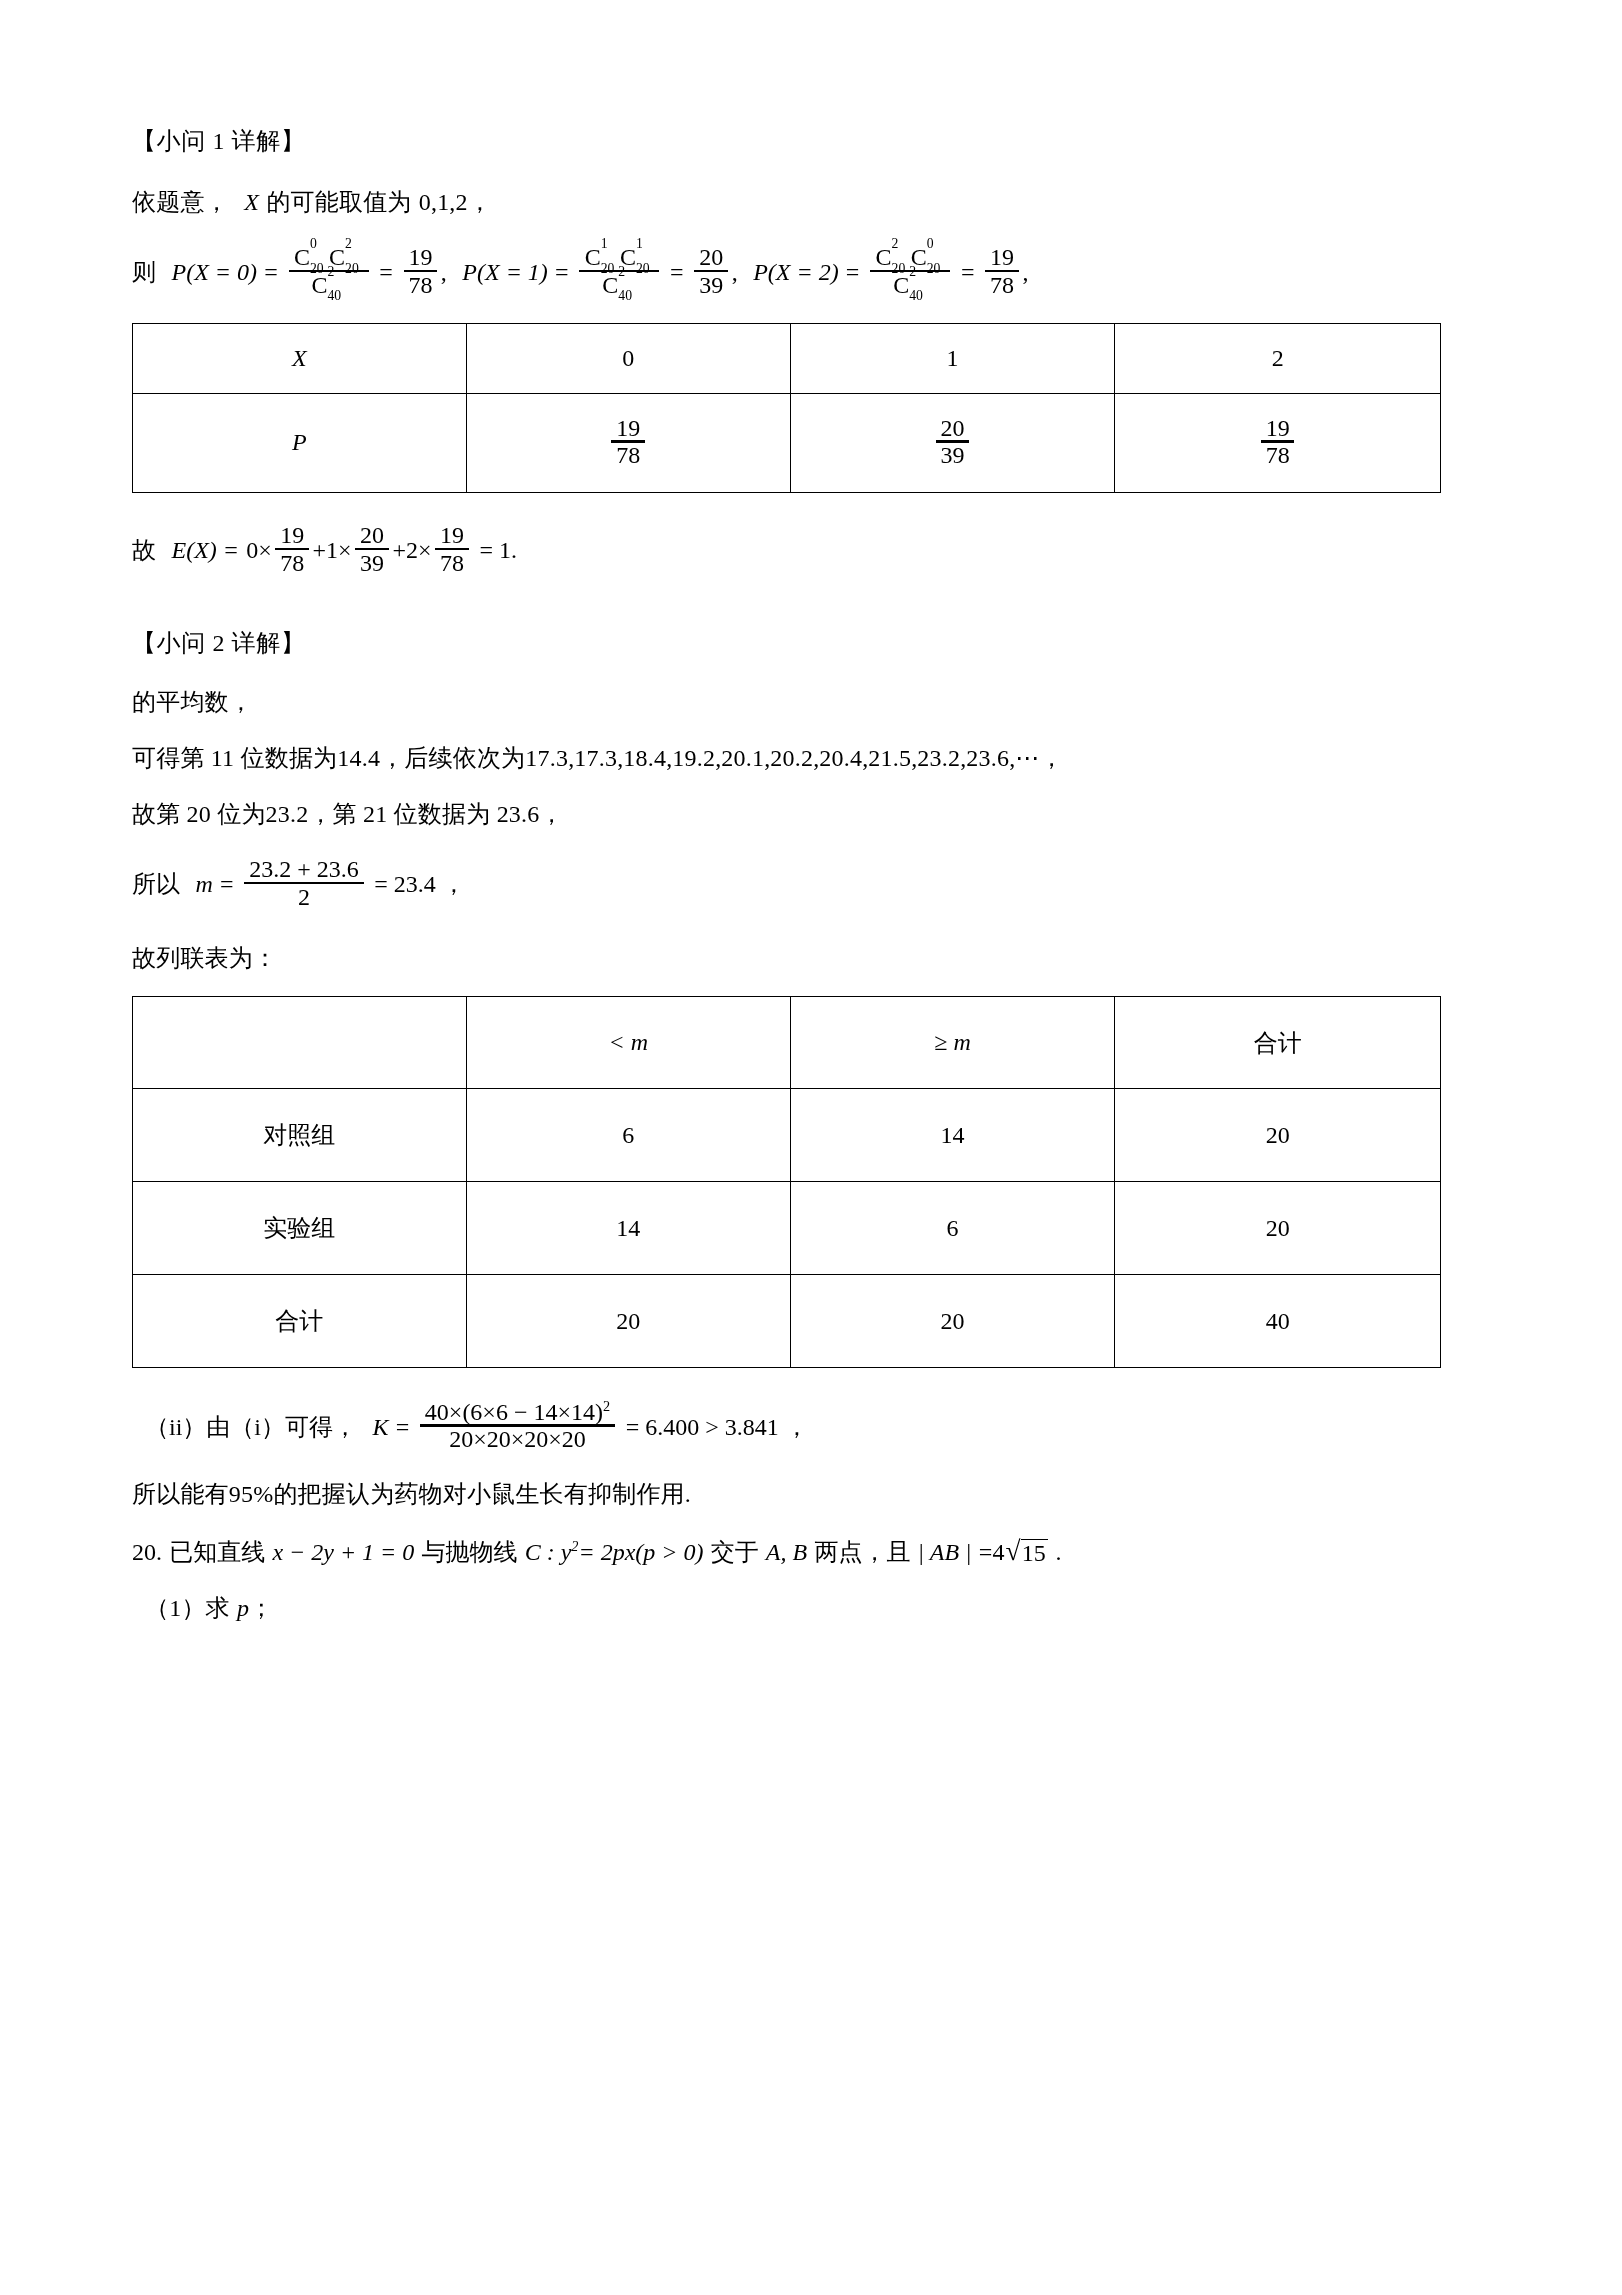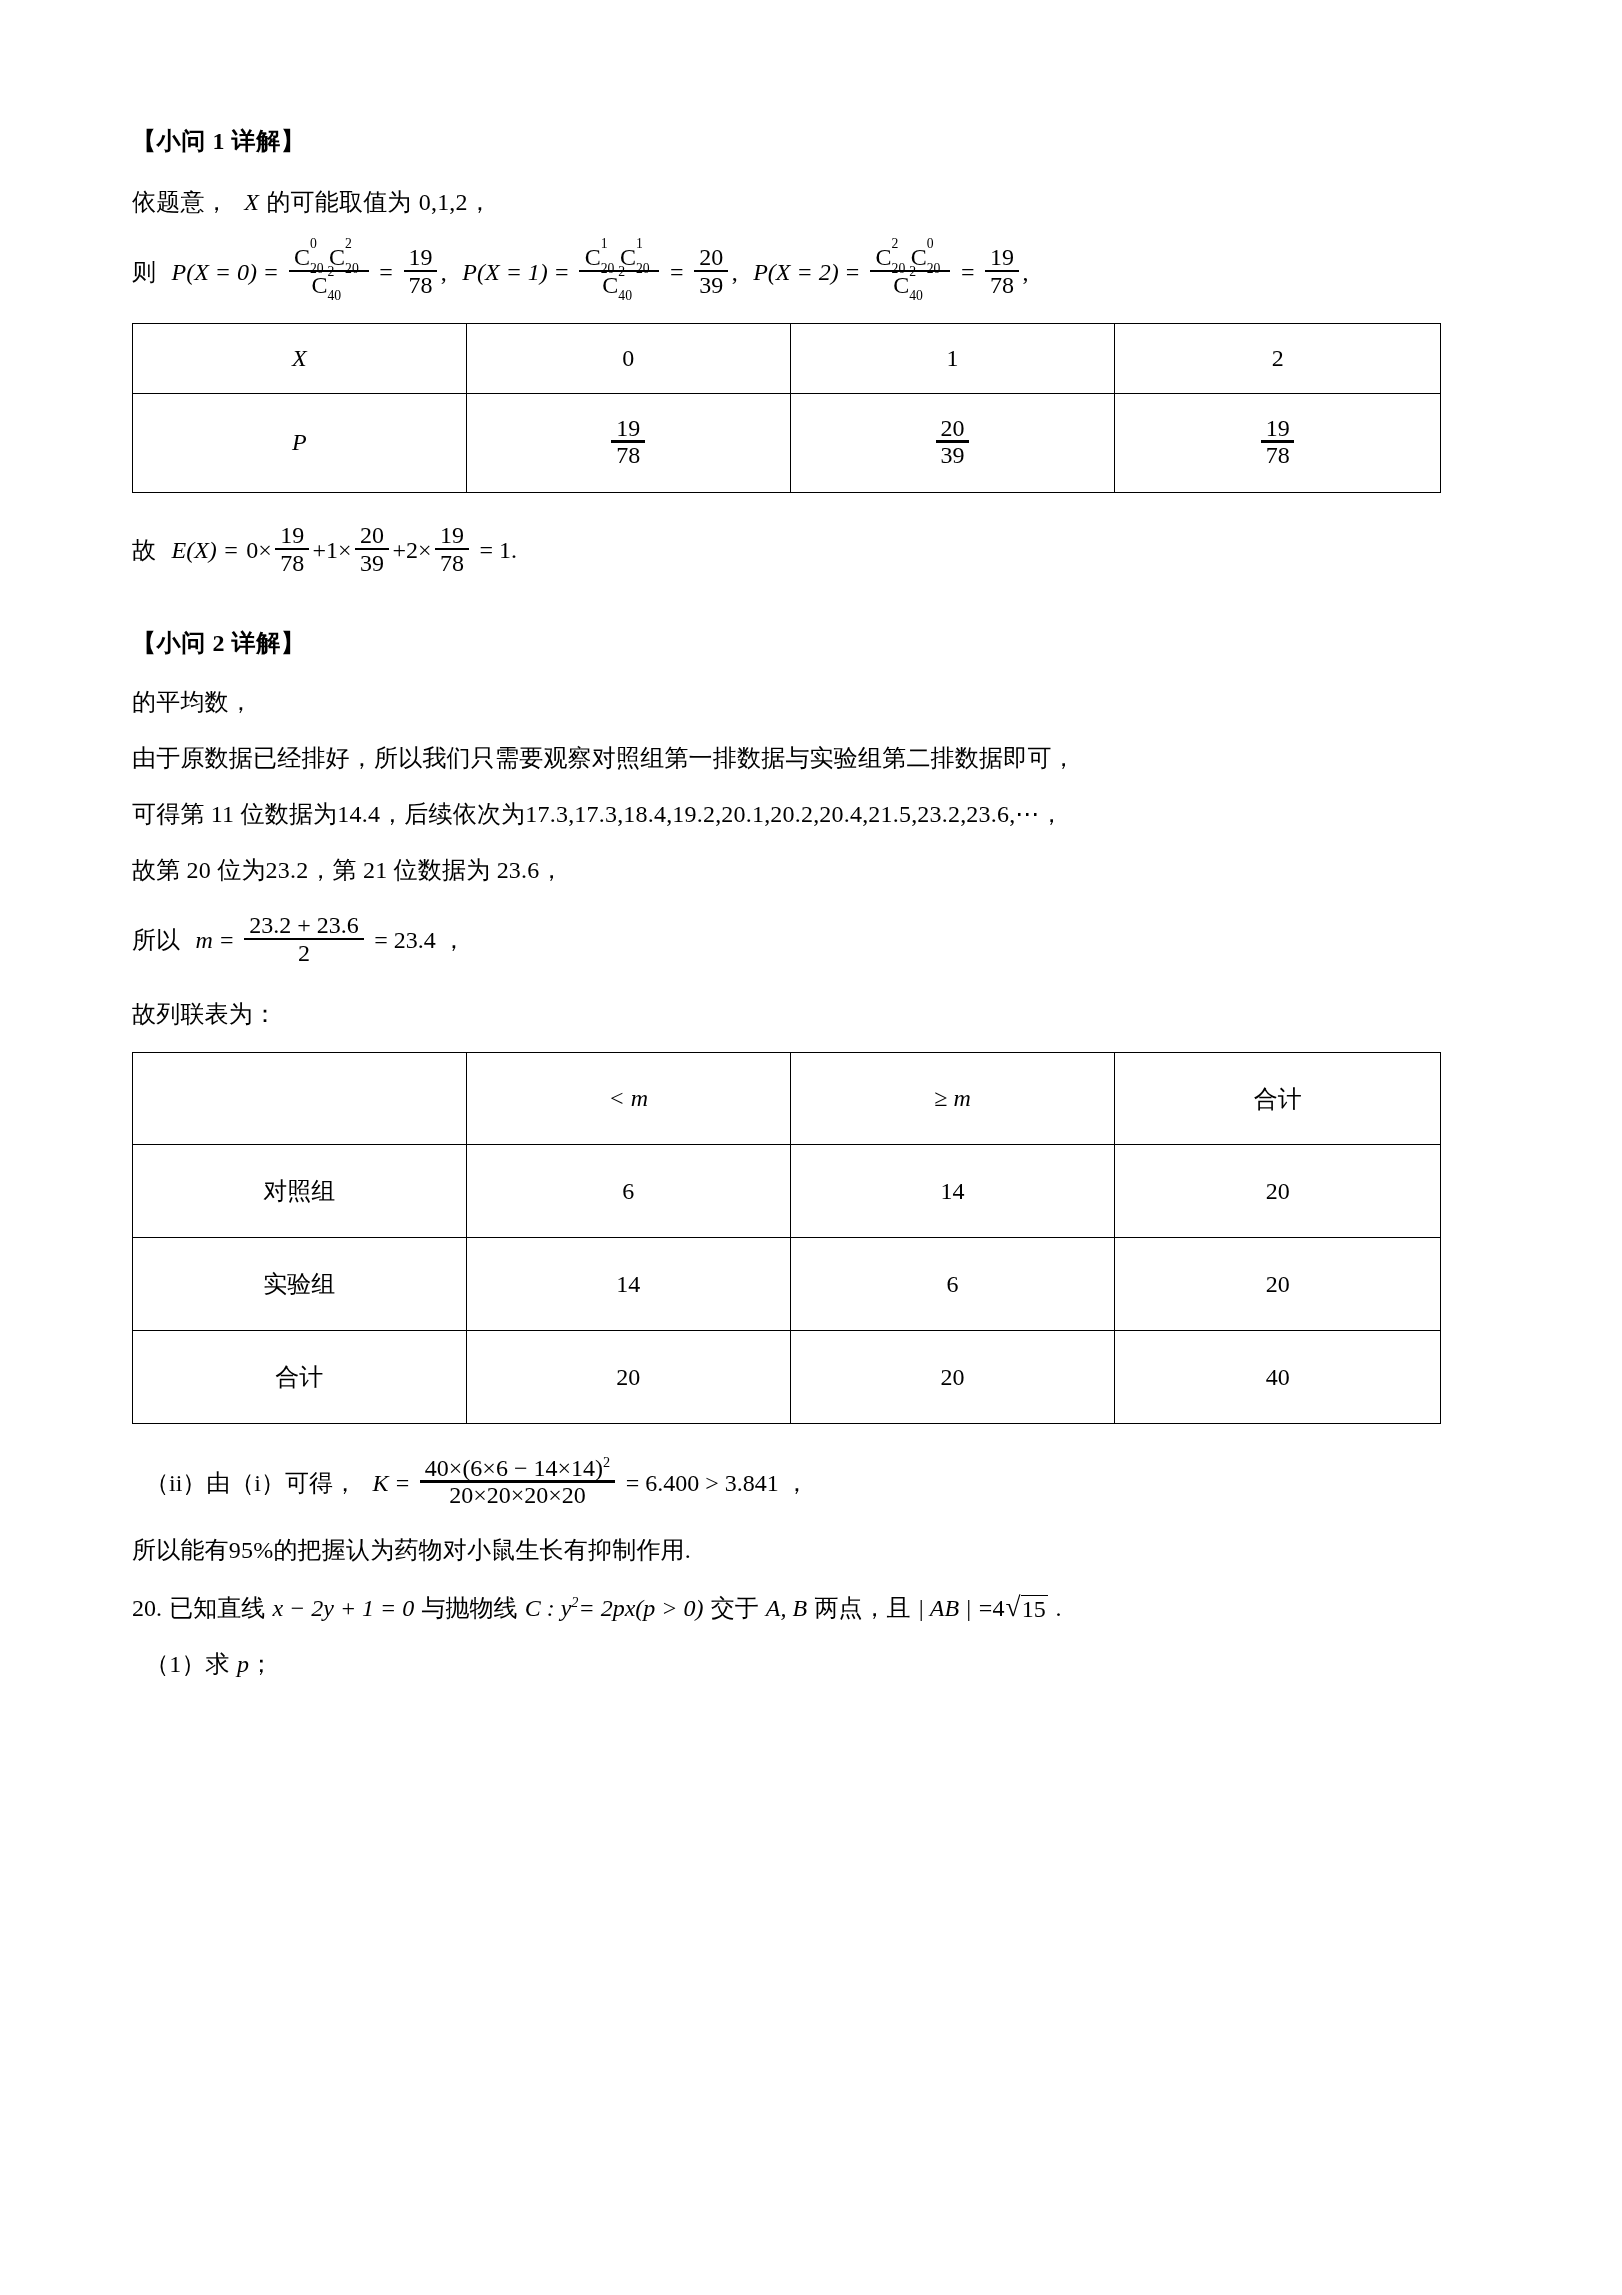--- a/index.html
+++ b/index.html
@@ -32,21 +32,21 @@
   .line {
     font-size: 24px;
     line-height: 1.0;
     margin: 0 0 32px 0;
     white-space: nowrap;
     letter-spacing: 0.2px;
   }
   .line.indent { padding-left: 13px; }
   .hdr {
     font-size: 24px;
-    font-weight: bold;
+    font-weight: normal;
     margin: 0 0 33px 0;
     letter-spacing: 0.6px;
   }
   .mathline {
     font-size: 24px;
     margin: 0 0 27.4px 0;
     display: flex;
     align-items: center;
     flex-wrap: nowrap;
     white-space: nowrap;
@@ -311,21 +311,20 @@
           <span class="bar"></span>
           <span class="den">78</span>
         </span>
     <span class="sp"></span>
         <span class="mn">= 1.</span>
   </div>
 
   <div class="hdr" style="margin-top:50px; margin-bottom:31px;">【小问 2 详解】</div>
 
   <div class="line">的平均数，</div>
-  <div class="line">由于原数据已经排好，所以我们只需要观察对照组第一排数据与实验组第二排数据即可，</div>
 
   <div class="line">
     <span>可得第 11 位数据为</span><span class="mn">14.4</span><span>，后续依次为</span><span class="mn">17.3,17.3,18.4,19.2,20.1,20.2,20.4,21.5,23.2,23.6,⋯</span><span>，</span>
   </div>
 
   <div class="line">
     <span>故第 20 位为</span><span class="mn">23.2</span><span>，第 21 位数据为 </span><span class="mn">23.6</span><span>，</span>
   </div>
 
   <div class="mathline" style="margin-bottom:36px;">

